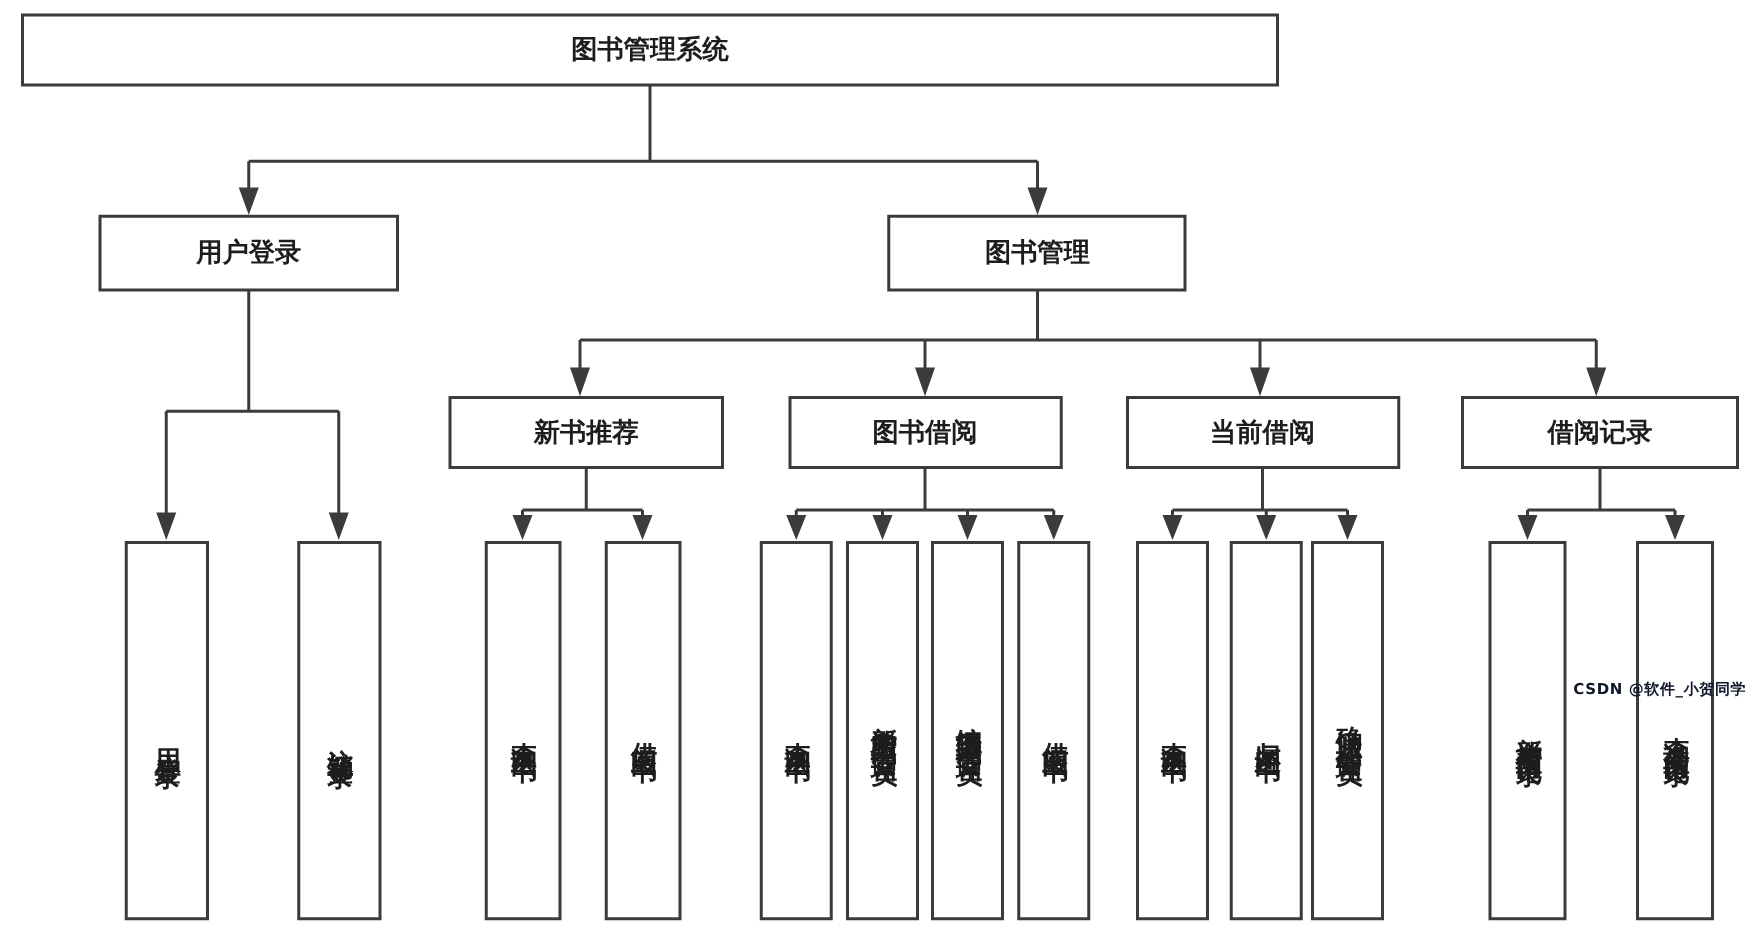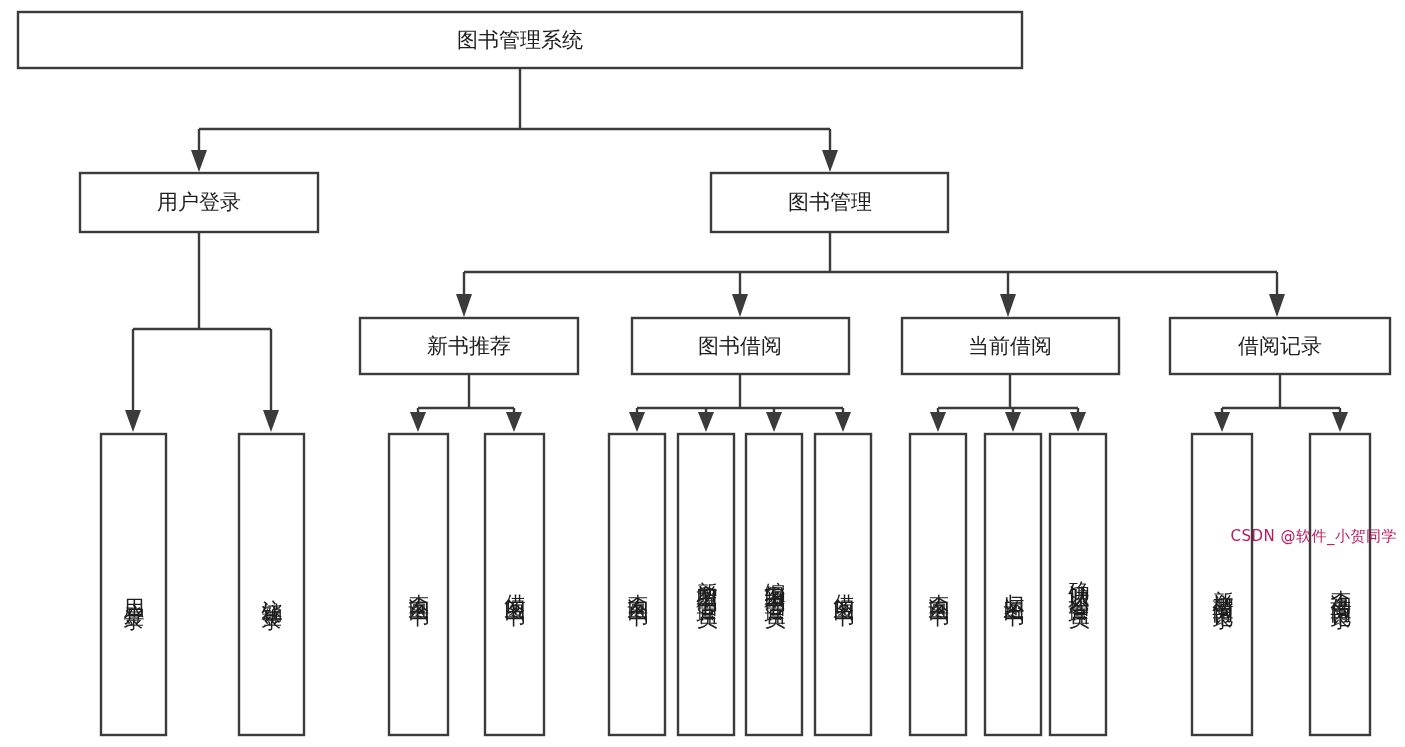--- a/index.html
+++ b/index.html
@@ -11,20 +11,21 @@
     width: 1405px;
     height: 747px;
     font-family: "DejaVu Sans", "Liberation Sans", sans-serif;
     overflow: hidden;
     position: relative;
   }
   #diagram-root {
     position: relative;
     width: 1405px;
     height: 560px;
+    font-weight: bold;
   }
   svg#flow-svg {
     position: absolute;
     left: 0;
     top: 0;
     width: 1405px;
     height: 747px;
     display: block;
   }
   .node-box {
@@ -54,24 +55,24 @@
     font-size: 21px;
     fill: #1d1d1d;
     text-anchor: middle;
     dominant-baseline: middle;
     writing-mode: vertical-rl;
     letter-spacing: 4px;
   }
   .watermark {
     position: absolute;
     right: 8px;
-    bottom: 14px;
-    font-family: "DejaVu Sans", "Liberation Sans", sans-serif;
-    font-size: 15px;
-    color: #be185d;
+    bottom: 0;
+    font-family: "DejaVu Sans", "Liberation Sans", sans-serif;
+    font-size: 12px;
+    color: #0f172a;
     letter-spacing: 0.5px;
     white-space: nowrap;
     pointer-events: none;
   }
 </style>
 </head>
 <body>
 
 <div id="diagram-root">
 

